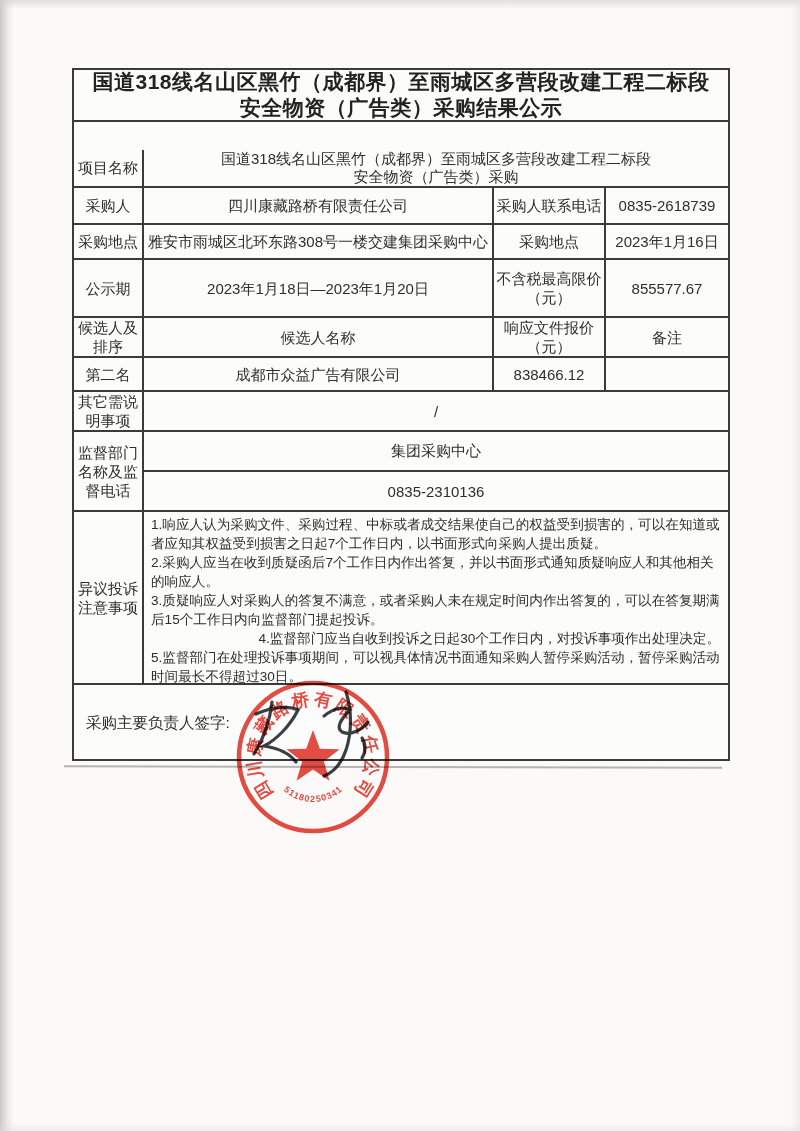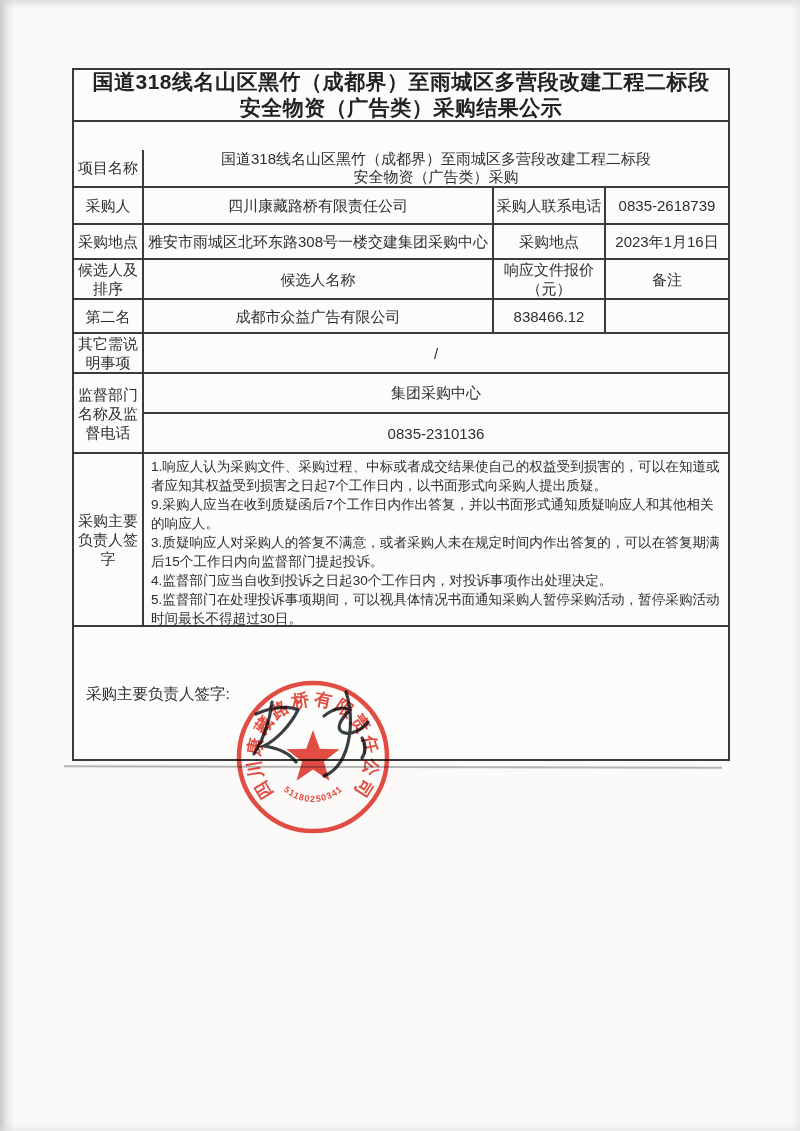--- a/index.html
+++ b/index.html
@@ -50,21 +50,21 @@
   .r-cand-header{height:40px;}
   .r-cand1{height:35px;}
   .r-cand2{height:34px;}
   .r-other{height:40px;}
   .r-supervision{height:80px;}
   .sup-stack{flex:1;display:flex;flex-direction:column;}
   .sup-cell{flex:1;display:flex;align-items:center;justify-content:center;
     font-size:15px;box-sizing:border-box;}
   .sup-cell:first-child{border-bottom:2px solid #3b3b3b;}
   .r-objection{height:173px;}
-  .objection-body{align-items:flex-start;justify-content:flex-start;text-align:left;
+  .objection-body{align-items:flex-end;justify-content:flex-start;text-align:left;
     padding:3px 8px 17px 7px;font-size:13.6px;line-height:19px;}
   .objection-body p{margin:0;}
   .r-signature .sig-cell{width:100%;flex-direction:row;justify-content:flex-start;
     padding-left:12px;font-size:15.5px;}
 
   .double-line{position:absolute;left:64px;top:766px;width:658px;height:2px;
     background:#7a7a78;opacity:.55;transform:rotate(.12deg);}
 
   .seal-svg{position:absolute;left:218px;top:660px;width:190px;height:190px;
     mix-blend-mode:multiply;opacity:.93;}
@@ -103,20 +103,26 @@
     <div class="cell w-note">0835-2618739</div>
   </div>
 
   <div class="row r-location">
     <div class="cell w-label">采购地点</div>
     <div class="cell w-main">雅安市雨城区北环东路308号一楼交建集团采购中心</div>
     <div class="cell w-sub">采购地点</div>
     <div class="cell w-note">2023年1月16日</div>
   </div>
 
+  <div class="row r-publicity">
+    <div class="cell w-label">公示期</div>
+    <div class="cell w-main">2023年1月18日—2023年1月20日</div>
+    <div class="cell w-sub">不含税最高限价（元）</div>
+    <div class="cell w-note">855577.67</div>
+  </div>
 
   <div class="row r-cand-header">
     <div class="cell w-label">候选人及排序</div>
     <div class="cell w-main">候选人名称</div>
     <div class="cell w-sub">响应文件报价（元）</div>
     <div class="cell w-note">备注</div>
   </div>
 
 
   <div class="row r-cand2">
@@ -133,24 +139,24 @@
 
   <div class="row r-supervision">
     <div class="cell w-label">监督部门名称及监督电话</div>
     <div class="sup-stack">
       <div class="sup-cell">集团采购中心</div>
       <div class="sup-cell">0835-2310136</div>
     </div>
   </div>
 
   <div class="row r-objection">
-    <div class="cell w-label">采购主要负责人签字</div>
+    <div class="cell w-label">异议投诉注意事项</div>
     <div class="cell w-span objection-body">
       <p>1.响应人认为采购文件、采购过程、中标或者成交结果使自己的权益受到损害的，可以在知道或者应知其权益受到损害之日起7个工作日内，以书面形式向采购人提出质疑。</p>
-      <p>9.采购人应当在收到质疑函后7个工作日内作出答复，并以书面形式通知质疑响应人和其他相关的响应人。</p>
+      <p>2.采购人应当在收到质疑函后7个工作日内作出答复，并以书面形式通知质疑响应人和其他相关的响应人。</p>
       <p>3.质疑响应人对采购人的答复不满意，或者采购人未在规定时间内作出答复的，可以在答复期满后15个工作日内向监督部门提起投诉。</p>
       <p>4.监督部门应当自收到投诉之日起30个工作日内，对投诉事项作出处理决定。</p>
       <p>5.监督部门在处理投诉事项期间，可以视具体情况书面通知采购人暂停采购活动，暂停采购活动时间最长不得超过30日。</p>
     </div>
   </div>
 
   <div class="row r-signature">
     <div class="cell sig-cell">
       <span>采购主要负责人签字:</span>
     </div>

